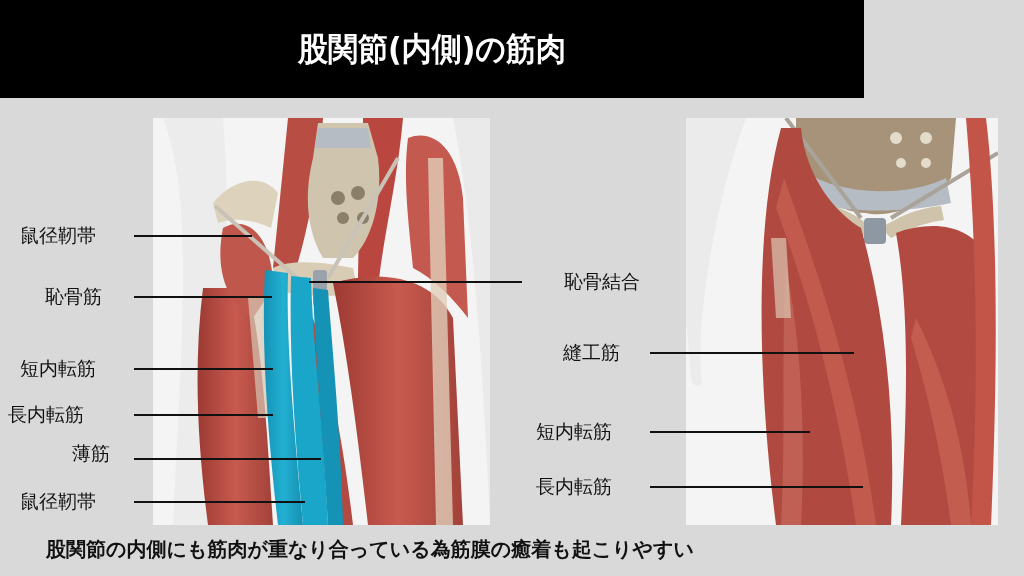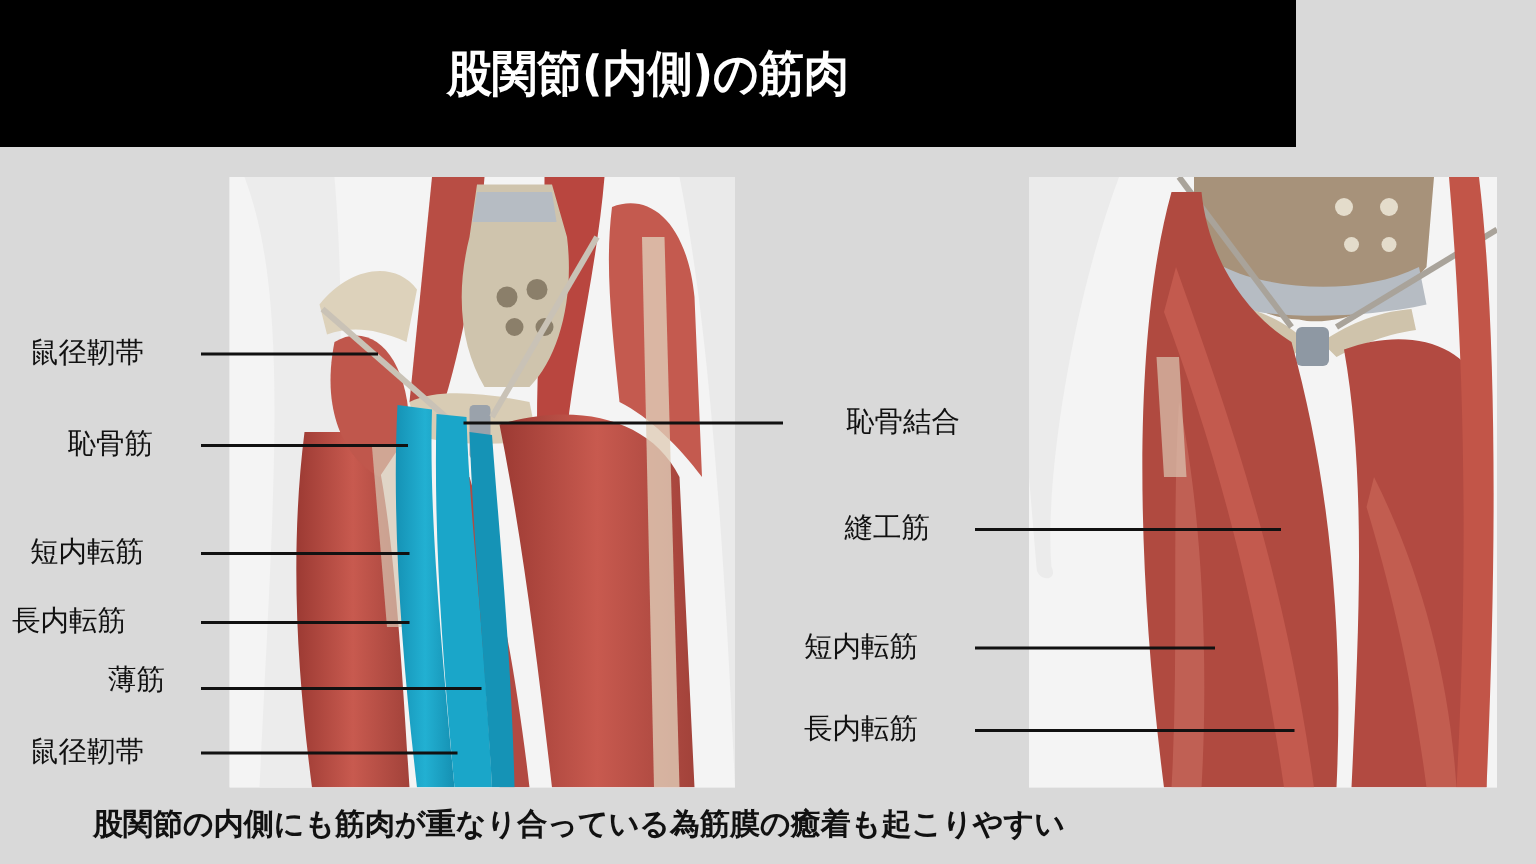--- a/index.html
+++ b/index.html
@@ -28,21 +28,21 @@
 
   .label {
     position: absolute; font-size: 19px; font-weight: normal; color: #111;
     white-space: nowrap; line-height: 1;
   }
   .leader {
     position: absolute; height: 2px; background: #111;
   }
   .footer {
     position: absolute; left: 0; top: 536px; width: 996px; text-align: left;
-    padding-left: 62px; box-sizing: border-box;
+    padding-left: 46px; box-sizing: border-box;
     font-size: 20px; font-weight: bold; color: #111; white-space: nowrap;
   }
 </style>
 </head>
 <body>
 
 <div class="header">
   <h1>股関節(内側)の筋肉</h1>
 </div>
 

